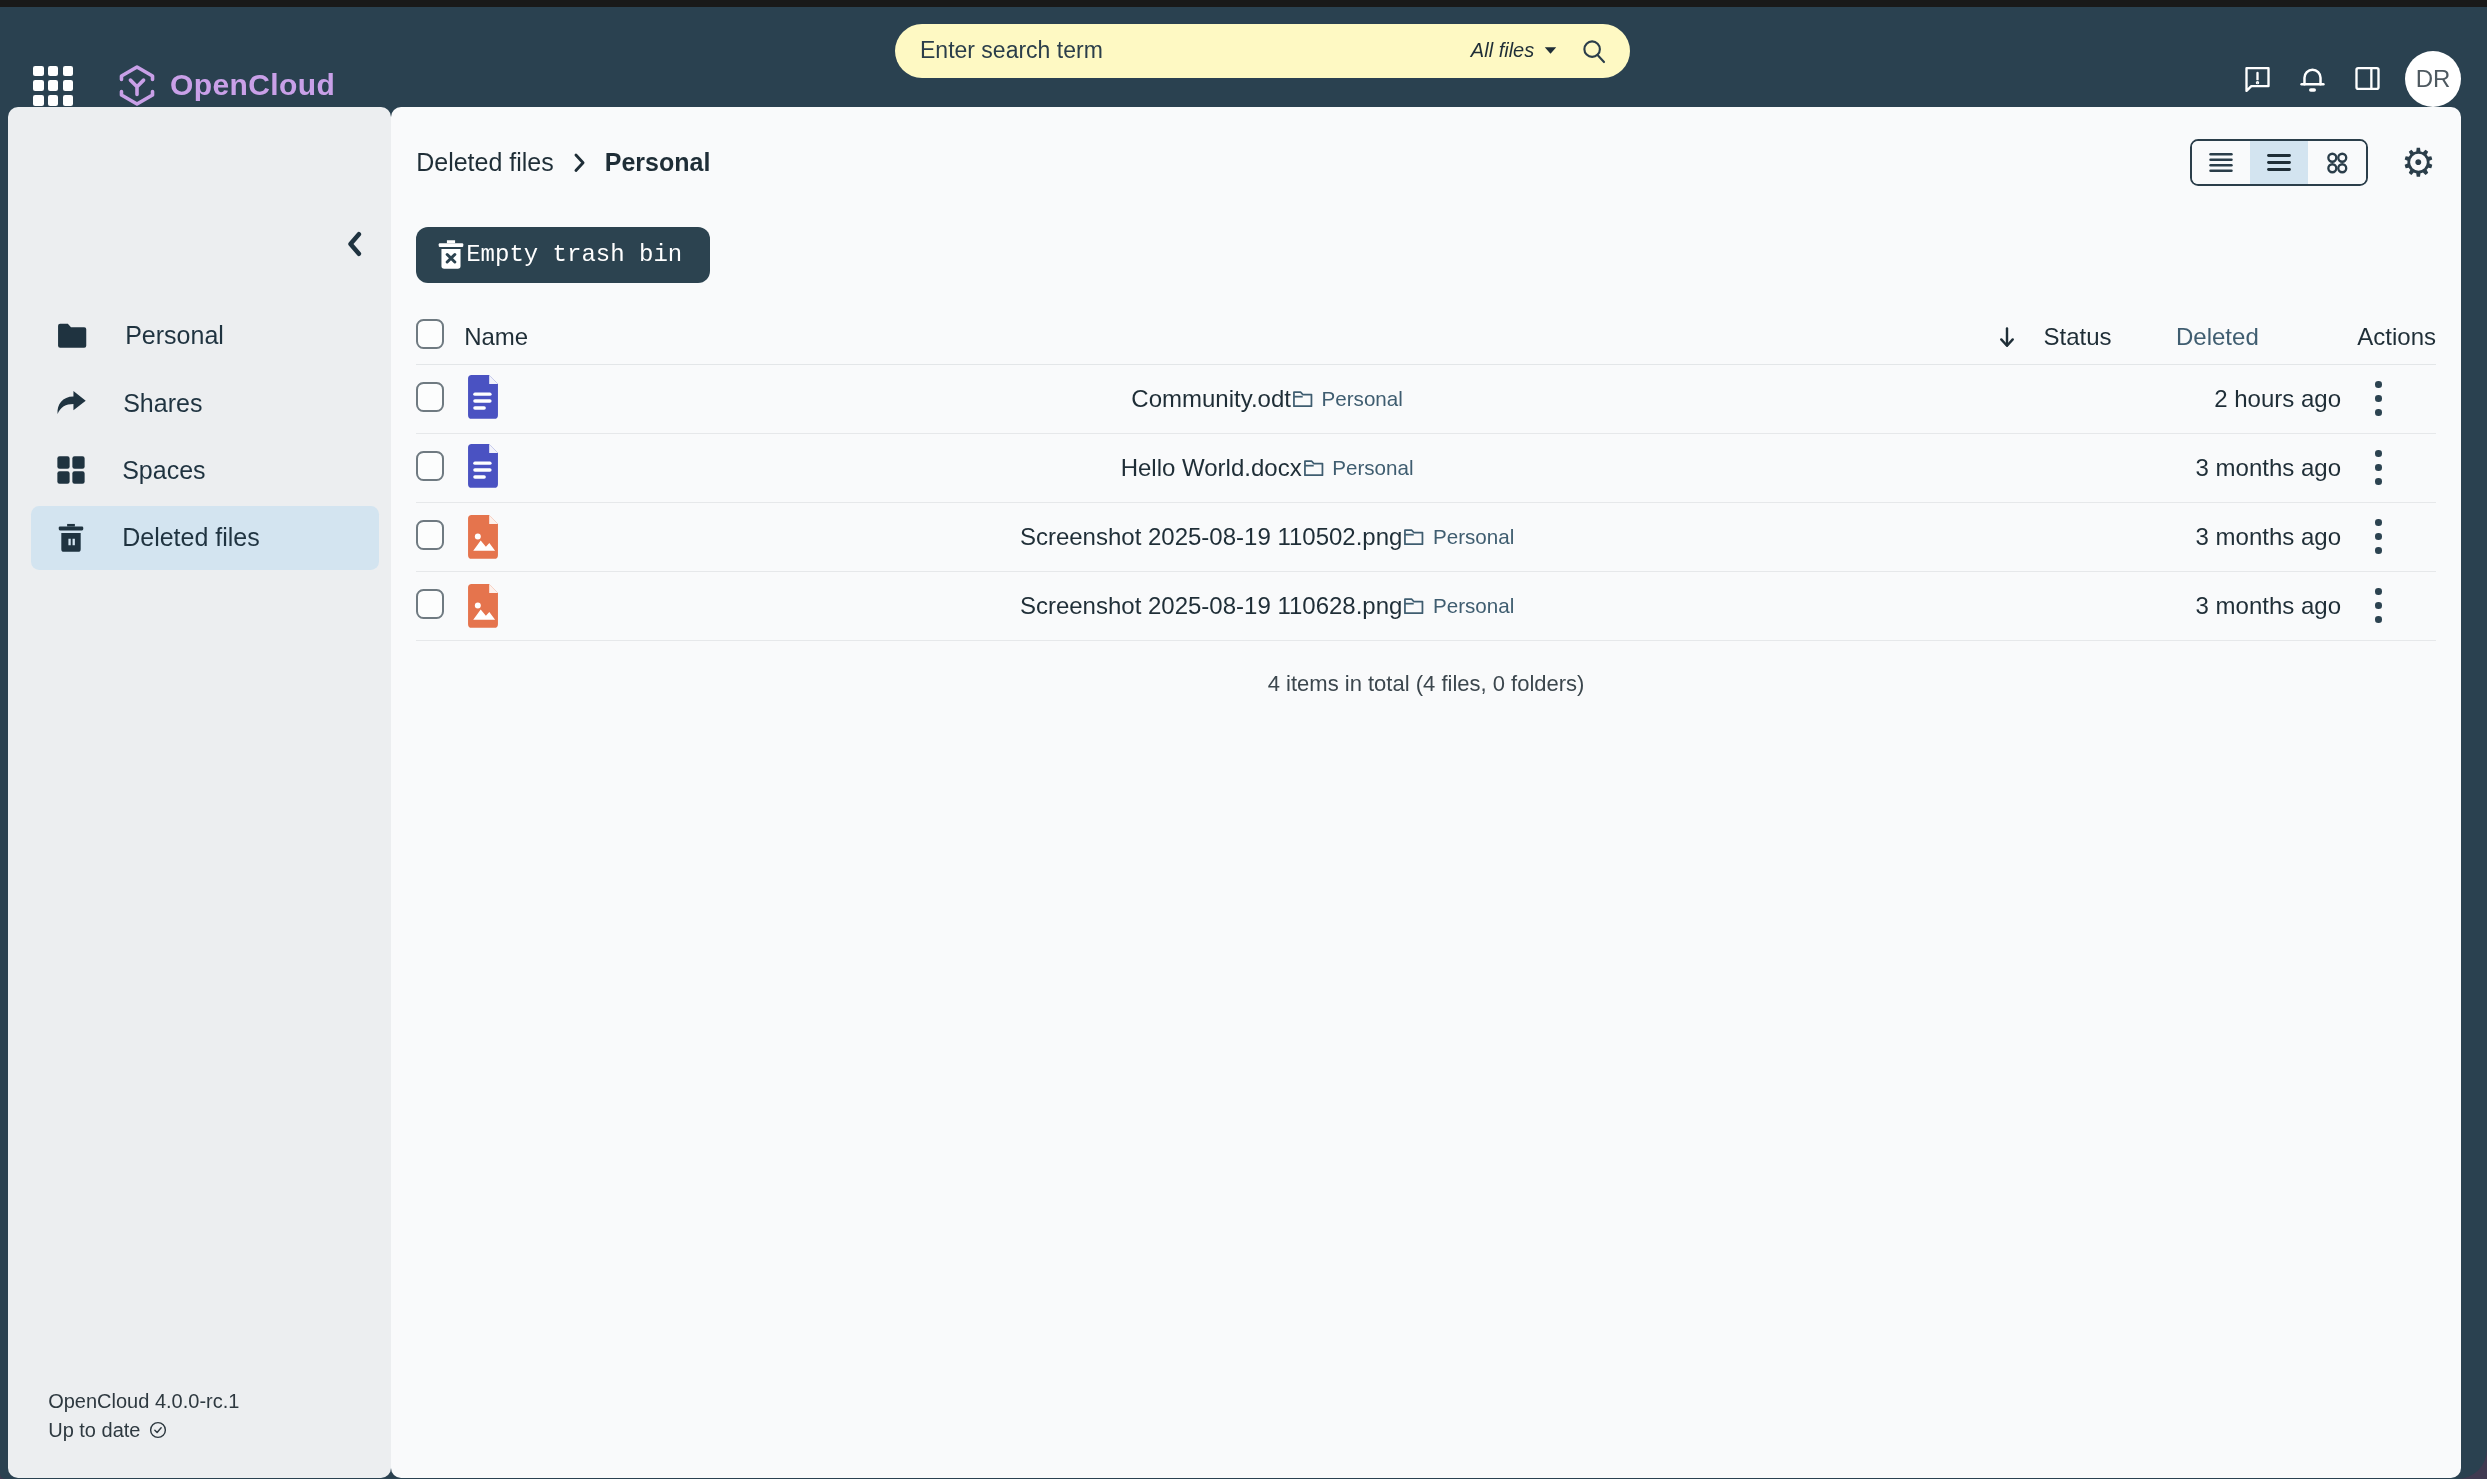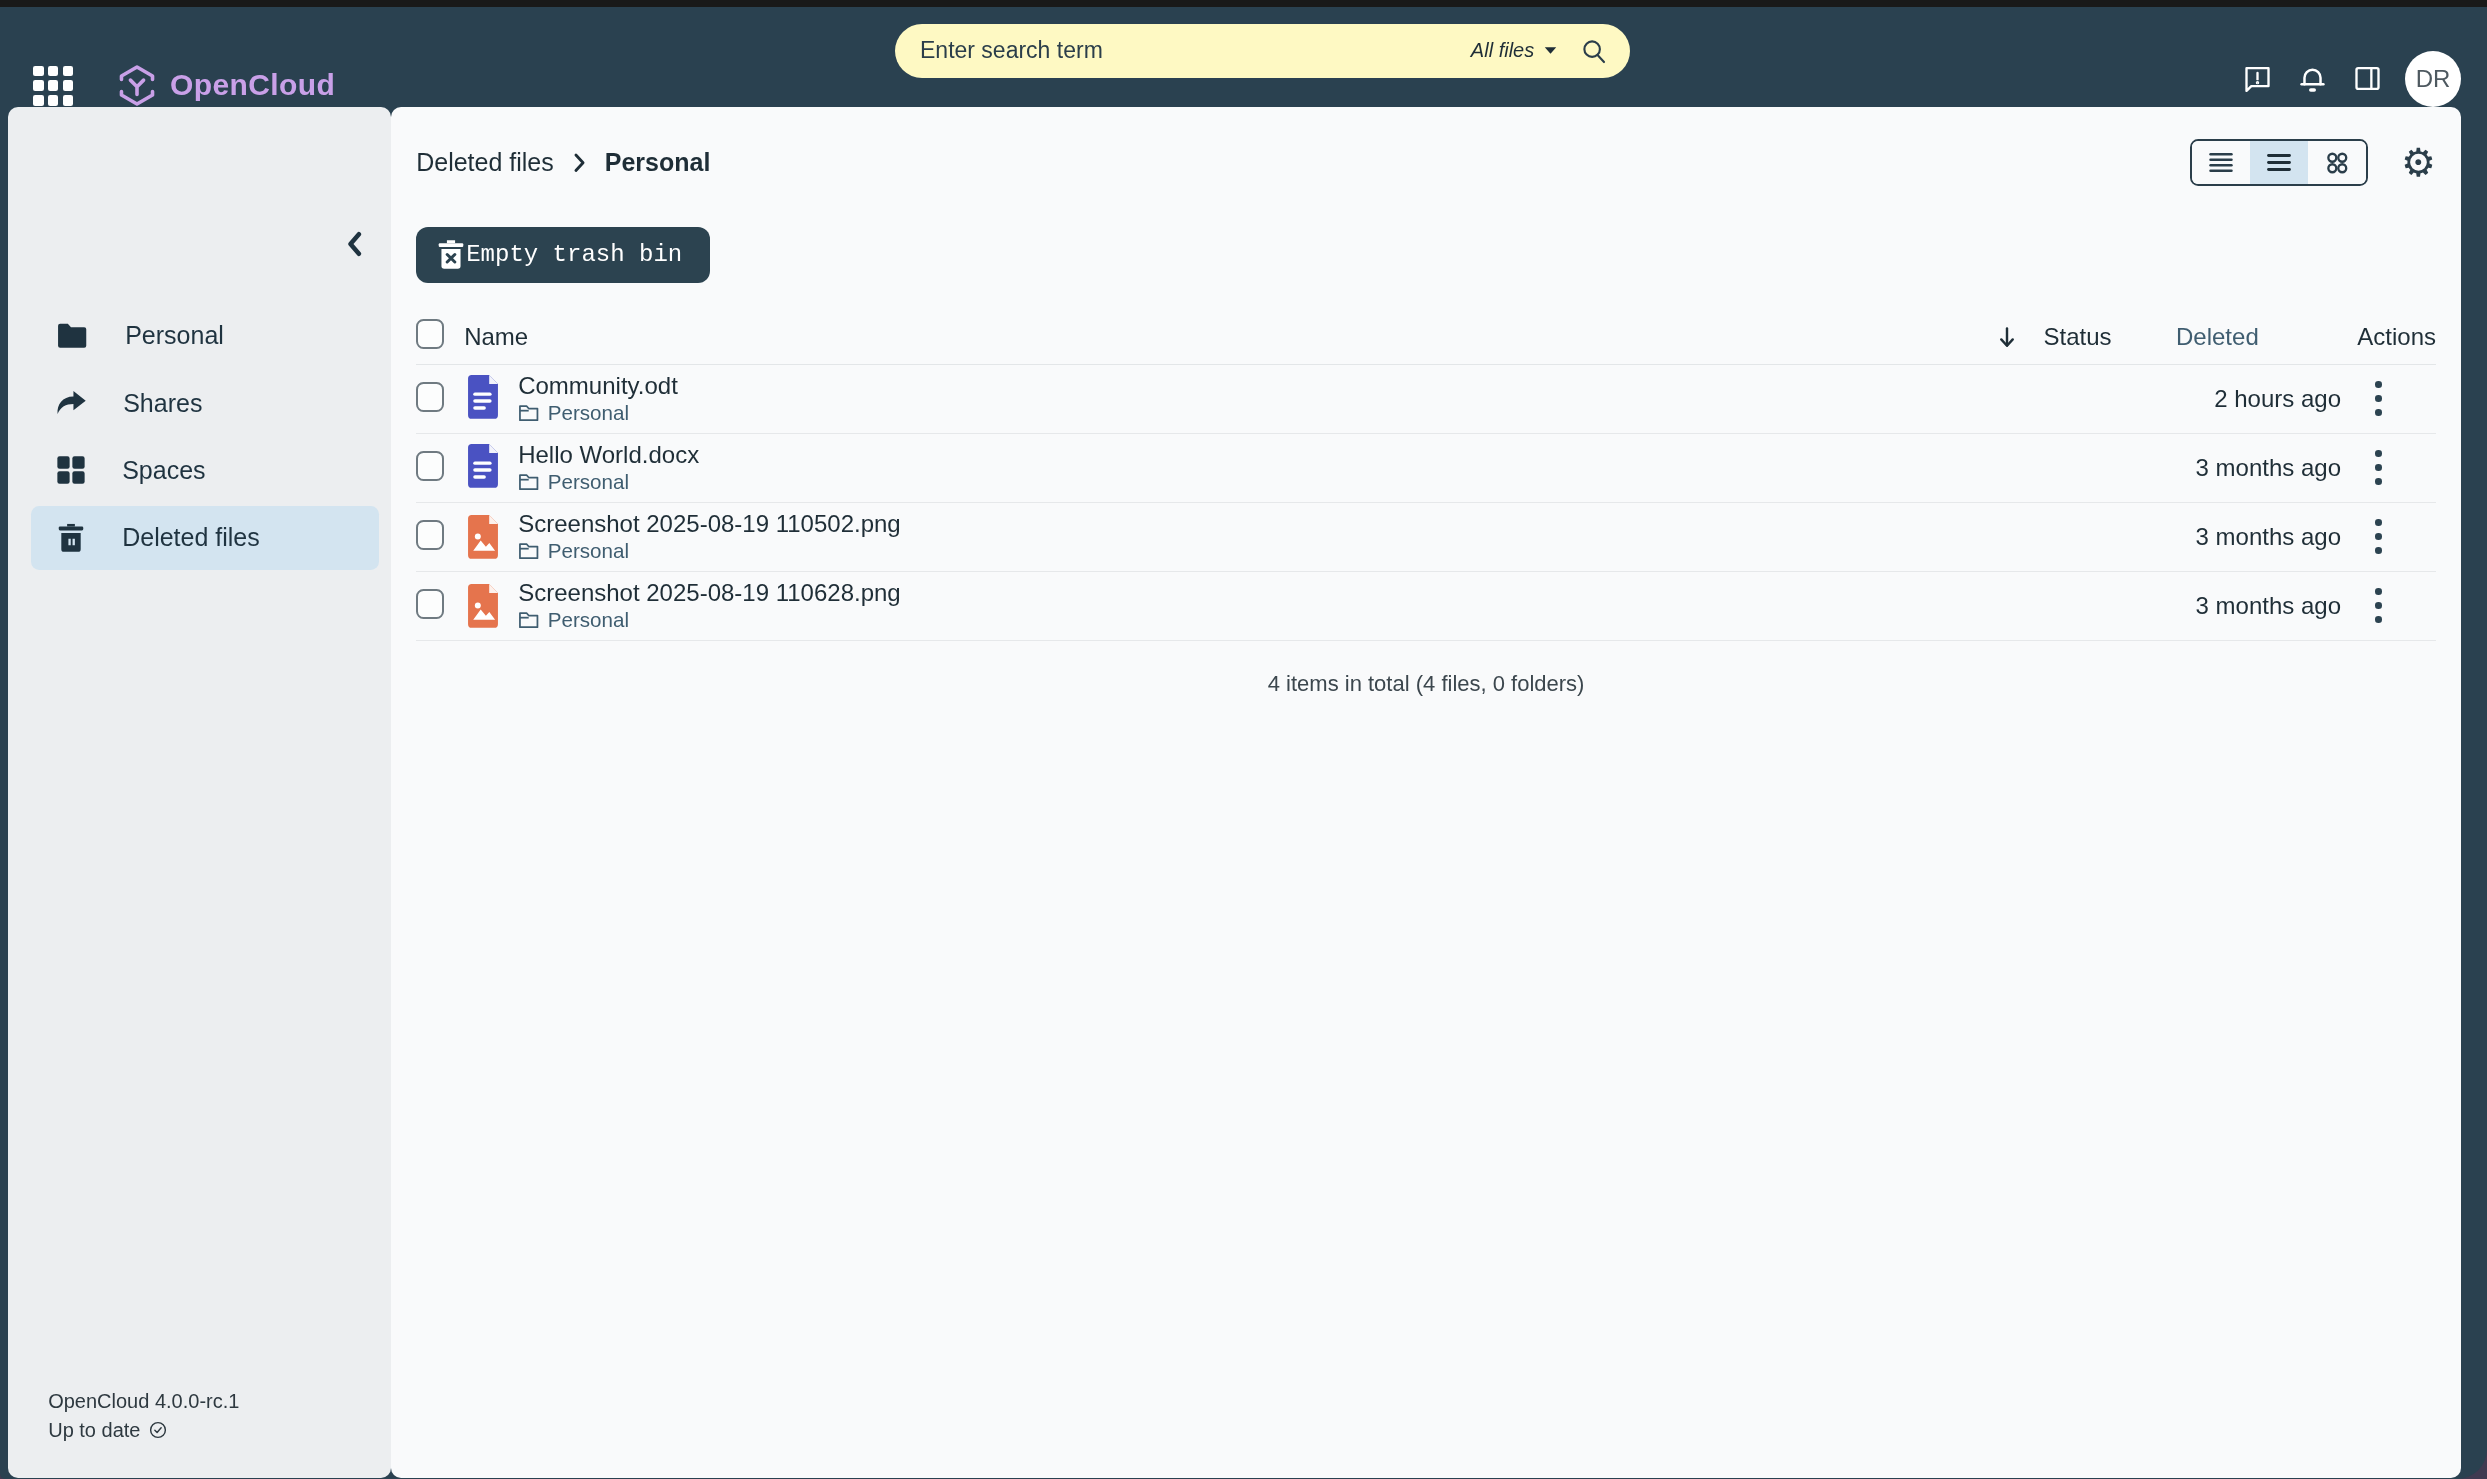--- a/index.html
+++ b/index.html
@@ -124,21 +124,21 @@
   .th-status { text-align: center; }
   .th-deleted { color: #3f5d70; padding-left: 37px; }
   .th-actions { text-align: right; }
   .trow { height: 69px; border-bottom: 0.8px solid #e6e8ea; cursor: pointer; }
   .checkbox {
     width: 28px; height: 30px;
     border: 2.5px solid #6f7a81; border-radius: 7.4px;
     background: #fcfdfd; display: inline-block; cursor: pointer;
   }
   .c-icon { display: flex; }
-  .c-name { display: flex; flex-direction: column; justify-content: space-between; gap: 1px; }
+  .c-name { display: flex; flex-direction: row; justify-content: center; gap: 1px; }
   .fname { font-size: 24px; color: #1f2e37; line-height: 1.15; }
   .floc { display: flex; align-items: center; gap: 8.2px; font-size: 20.6px; color: #3f5d70; }
   .c-deleted { text-align: right; font-size: 24px; color: #1f2e37; }
   .c-actions { display: flex; justify-content: flex-end; padding-right: 49px; }
   .kebab { display: flex; flex-direction: column; gap: 7.4px; background: none; border: none; cursor: pointer; padding: 5px; }
   .kebab i { width: 6.6px; height: 6.6px; border-radius: 50%; background: #2c4350; }
   .summary { text-align: center; font-size: 22px; color: #3c474e; padding: 30px 0; }
 
   .ficon .img-glyph { display: none; }
   .ficon.image .img-glyph { display: block; }

